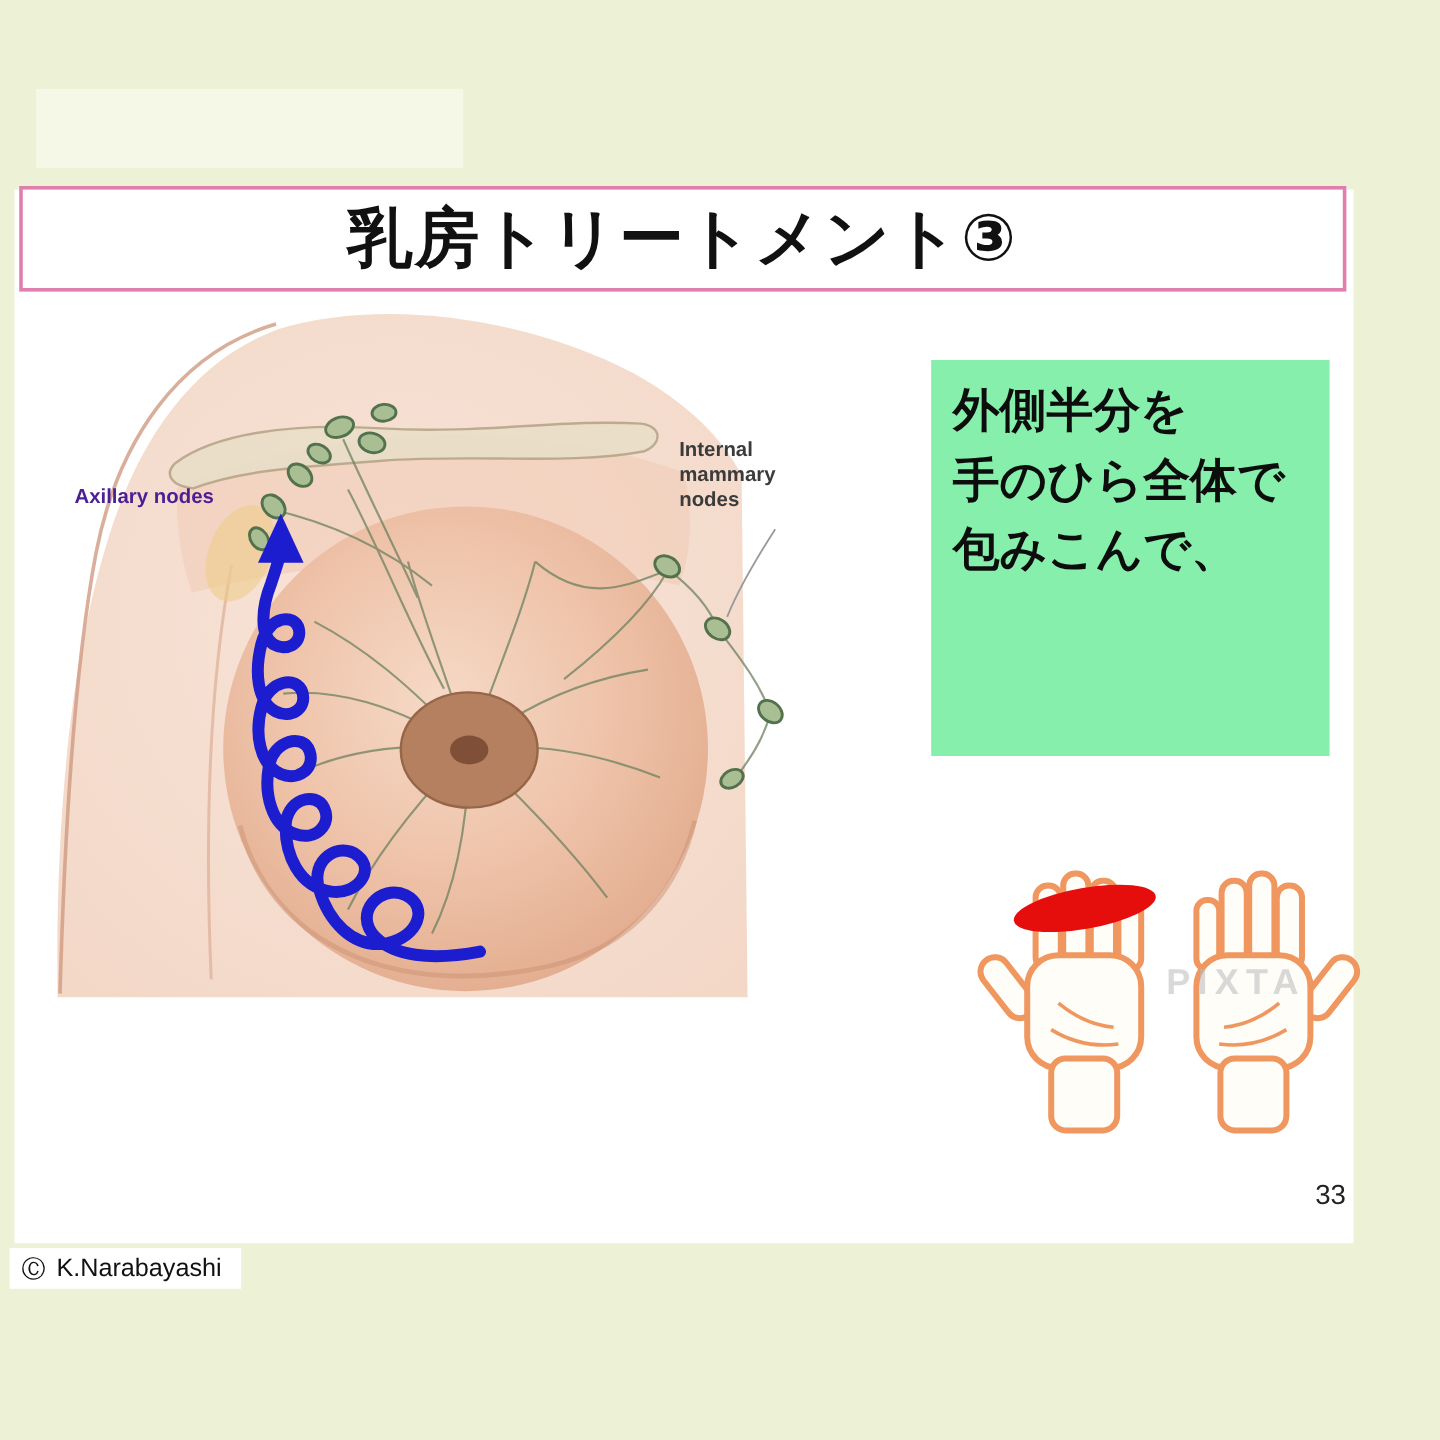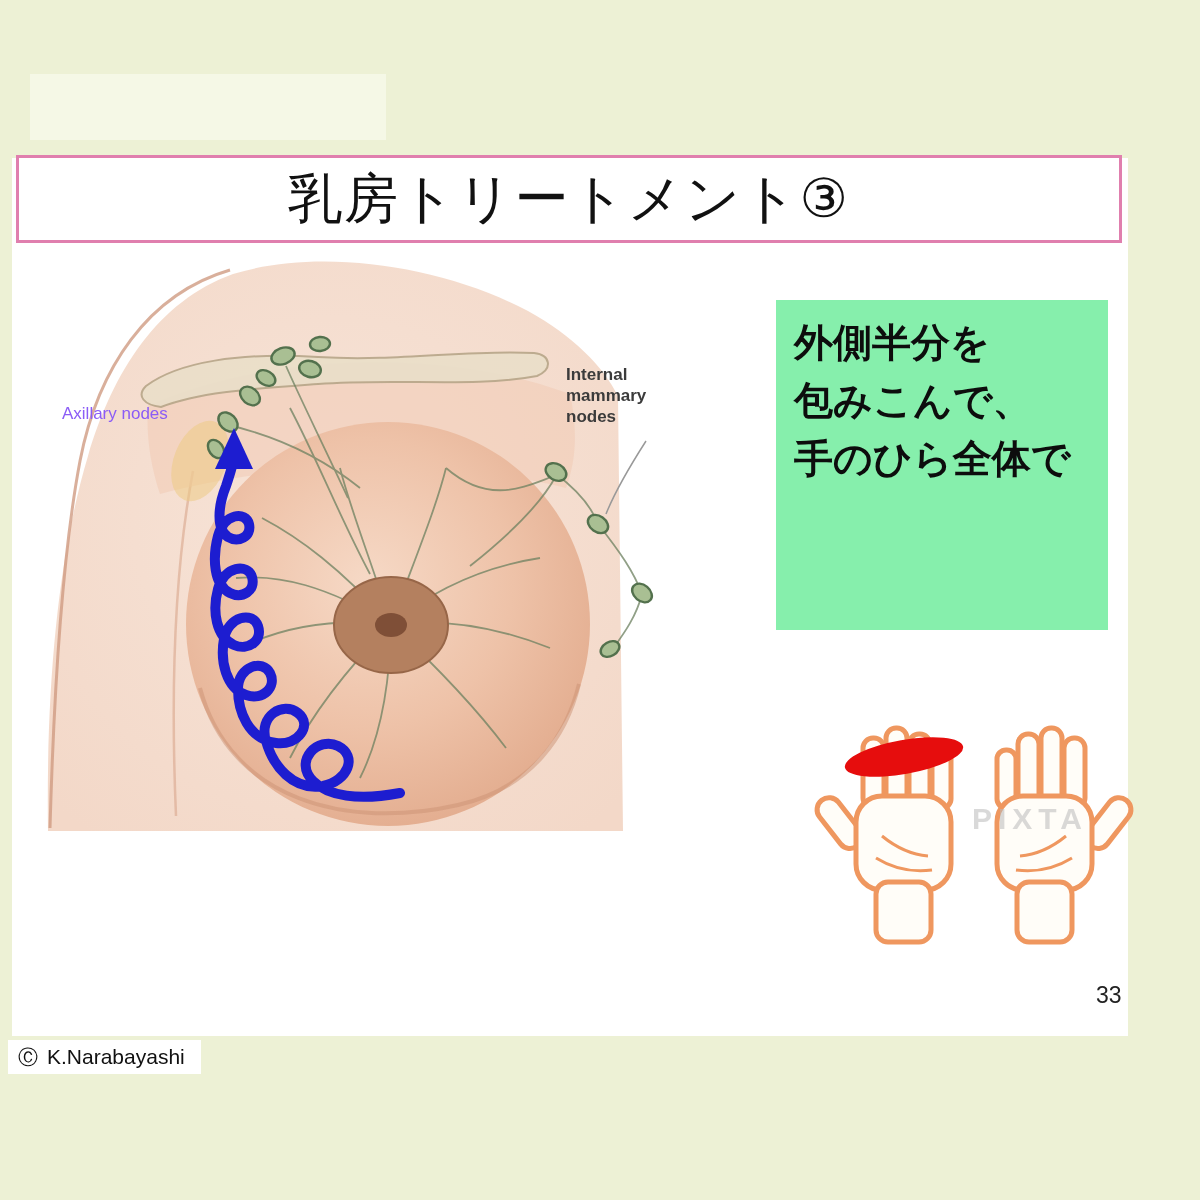--- a/index.html
+++ b/index.html
@@ -9,23 +9,23 @@
     background:#edf1d5; overflow:hidden;
     font-family:"Liberation Sans","DejaVu Sans",sans-serif;
   }
   .top-strip { position:absolute; left:30px; top:74px; width:356px; height:66px; background:#f5f8e6; }
   .slide-white { position:absolute; left:12px; top:158px; width:1116px; height:878px; background:#ffffff; }
   .title-box {
     position:absolute; left:16px; top:155px; width:1106px; height:88px;
     background:#ffffff; border:3px solid #e07fae;
     display:flex; align-items:center; justify-content:center;
   }
-  .title-text { font-size:54px; font-weight:400; color:#111; letter-spacing:2px; }
+  .title-text { font-size:54px; font-weight:700; color:#111; letter-spacing:2px; }
   .anatomy { position:absolute; left:18px; top:256px; }
-  .lbl-ax { position:absolute; left:62px; top:404px; font-size:17px; font-weight:400; color:#8b5cf6; }
+  .lbl-ax { position:absolute; left:62px; top:404px; font-size:17px; font-weight:700; color:#4c1d95; }
   .lbl-imn { position:absolute; left:566px; top:364px; font-size:17px; font-weight:700; color:#3b3b3b; line-height:21px; }
   .instr {
     position:absolute; left:776px; top:300px; width:332px; height:330px;
     background:#86efac; padding:14px 18px;
   }
   .instr .ln { font-size:39px; line-height:58px; font-weight:600; color:#0d0d0d; white-space:nowrap; }
   .instr .red { color:#d90000; }
   .hands { position:absolute; left:806px; top:716px; }
   .wm {
     position:absolute; left:878px; top:802px; width:210px; text-align:right;
@@ -125,22 +125,22 @@
 
   <div class="lbl-ax">Axillary nodes</div>
   <div class="lbl-imn">
     <div>Internal</div>
     <div>mammary</div>
     <div>nodes</div>
   </div>
 
   <div class="instr">
     <div class="ln">外側半分を</div>
+    <div class="ln">手のひら全体で</div>
     <div class="ln">包みこんで、</div>
-    <div class="ln">手のひら全体で</div>
   </div>
 
   <svg class="hands" width="336" height="235" viewBox="0 0 336 235">
     <defs>
       <g id="hand">
         <rect x="57" y="22" width="21" height="70" rx="10"></rect>
         <rect x="80" y="12" width="21" height="80" rx="10"></rect>
         <rect x="103" y="18" width="21" height="74" rx="10"></rect>
         <rect x="126" y="34" width="19" height="58" rx="9"></rect>
         <rect x="16" y="80" width="24" height="58" rx="12" transform="rotate(-38 28 100)"></rect>

